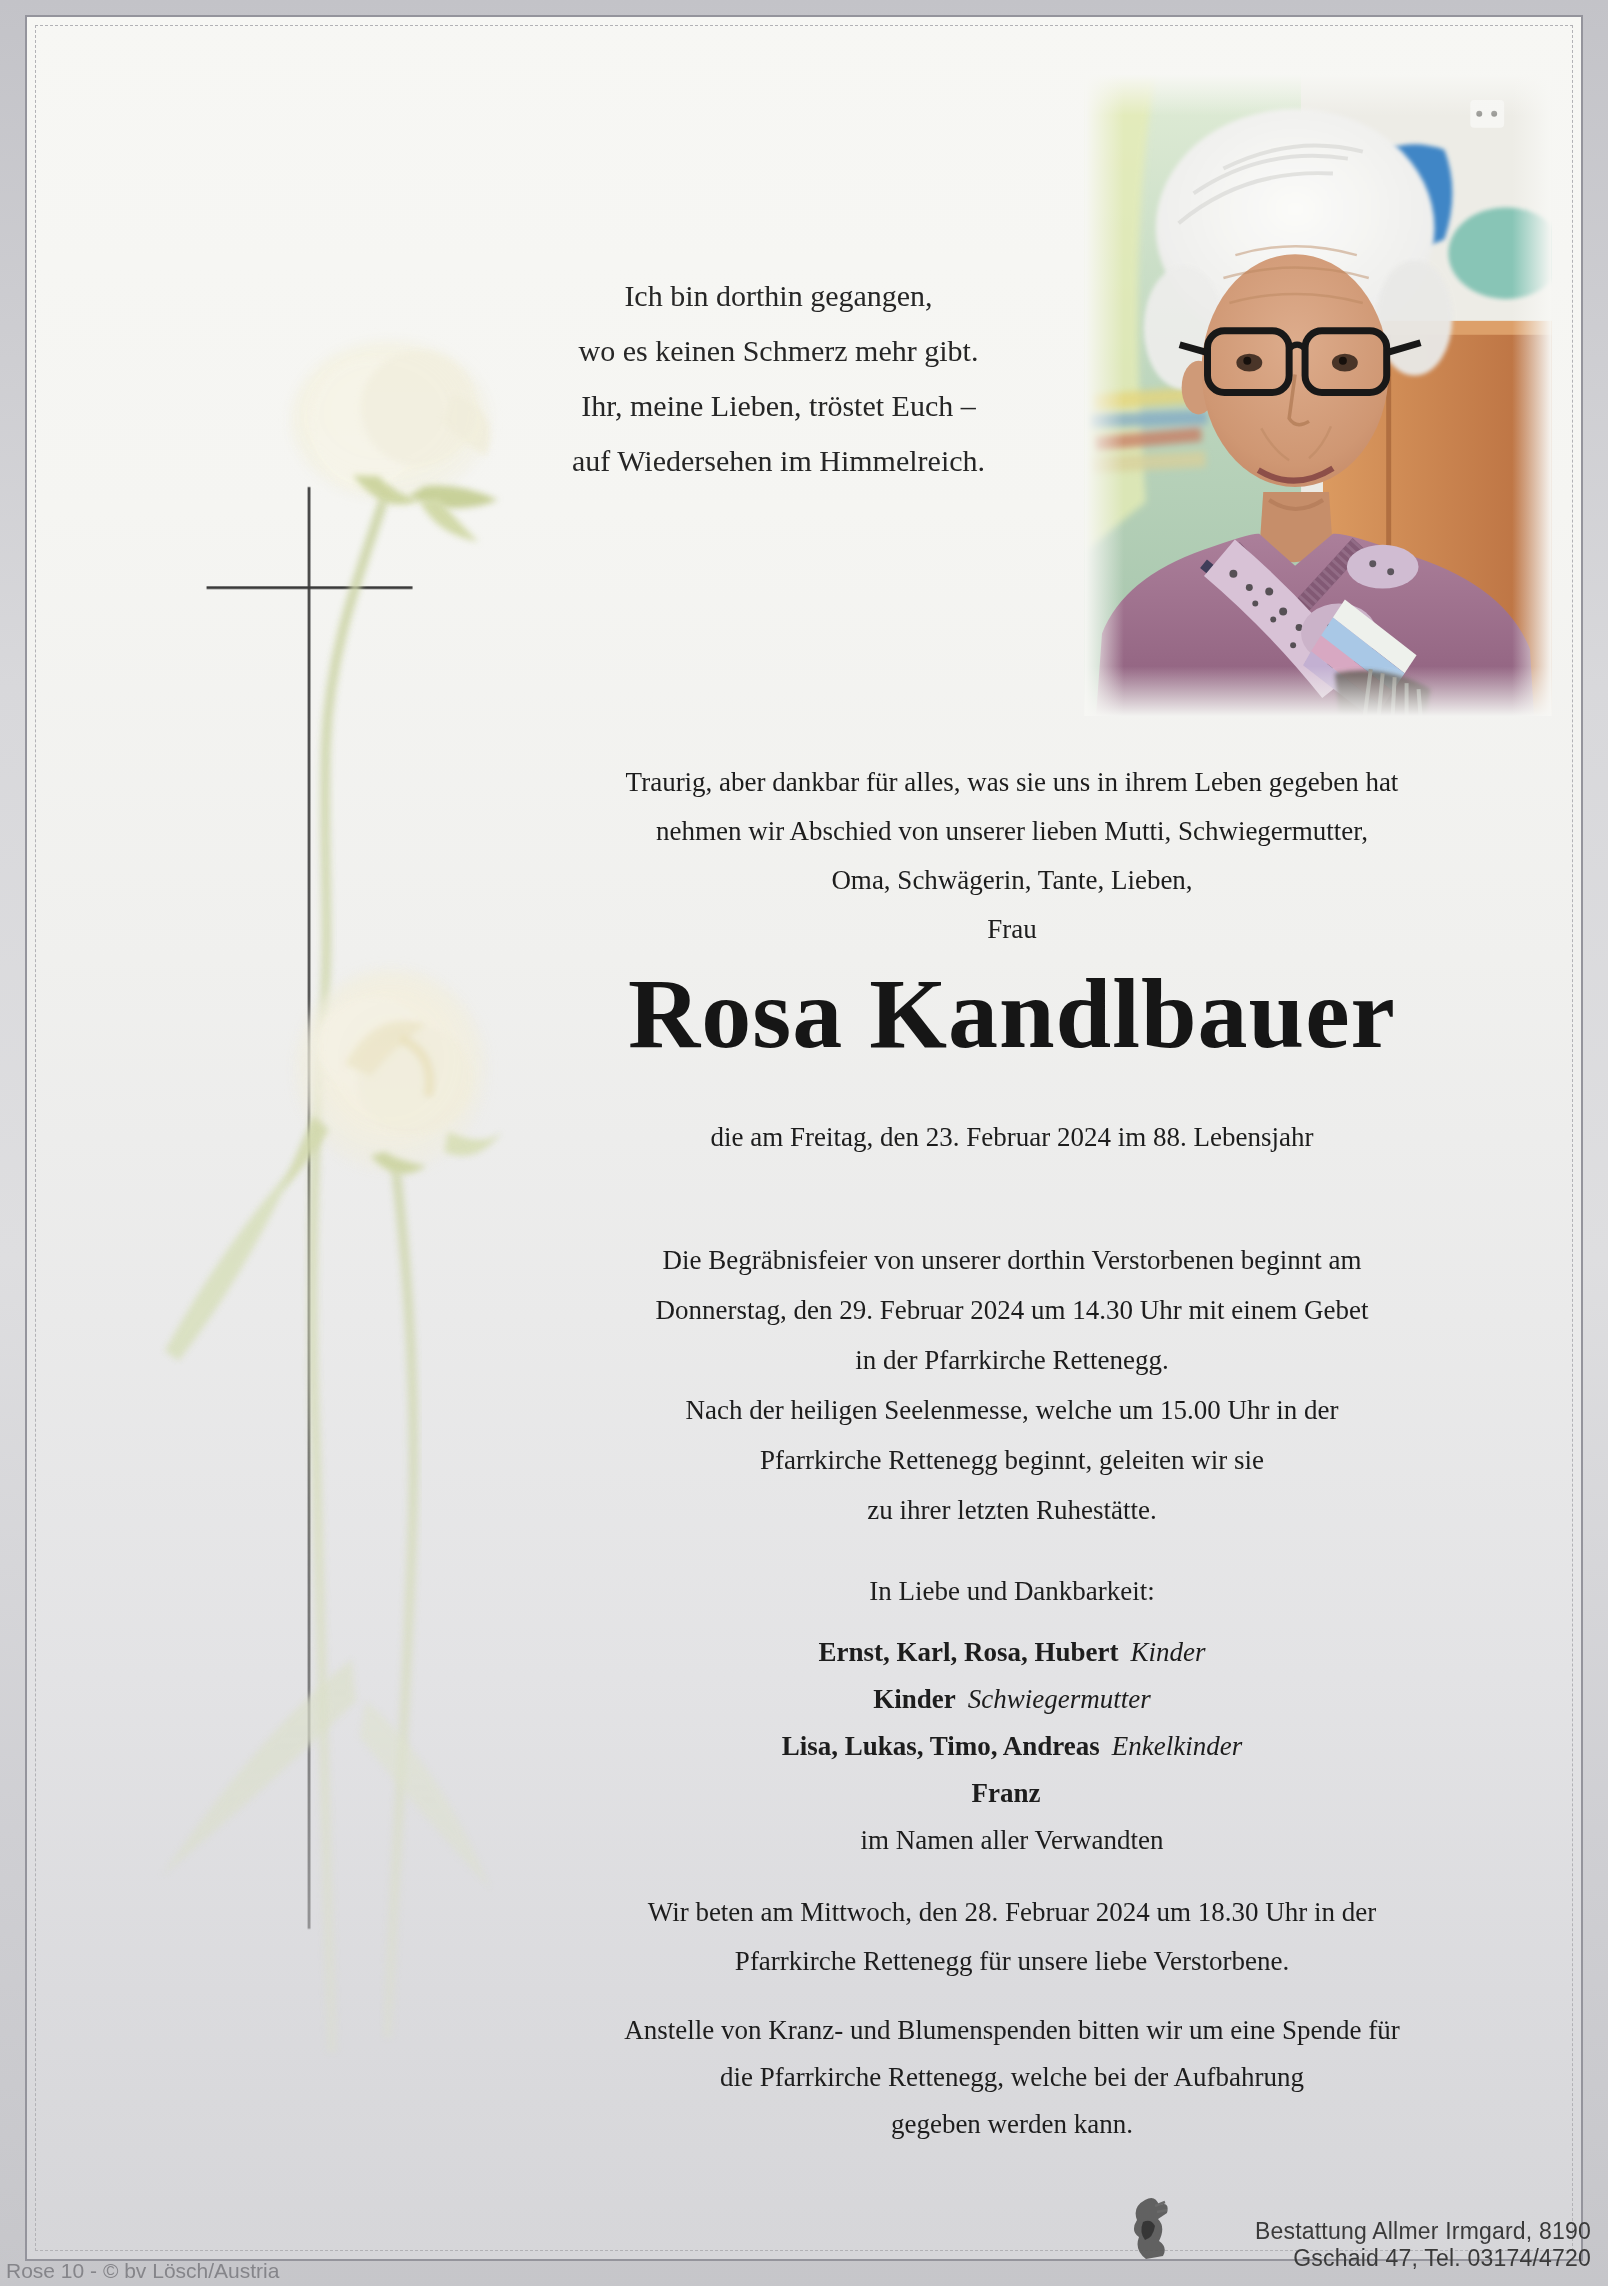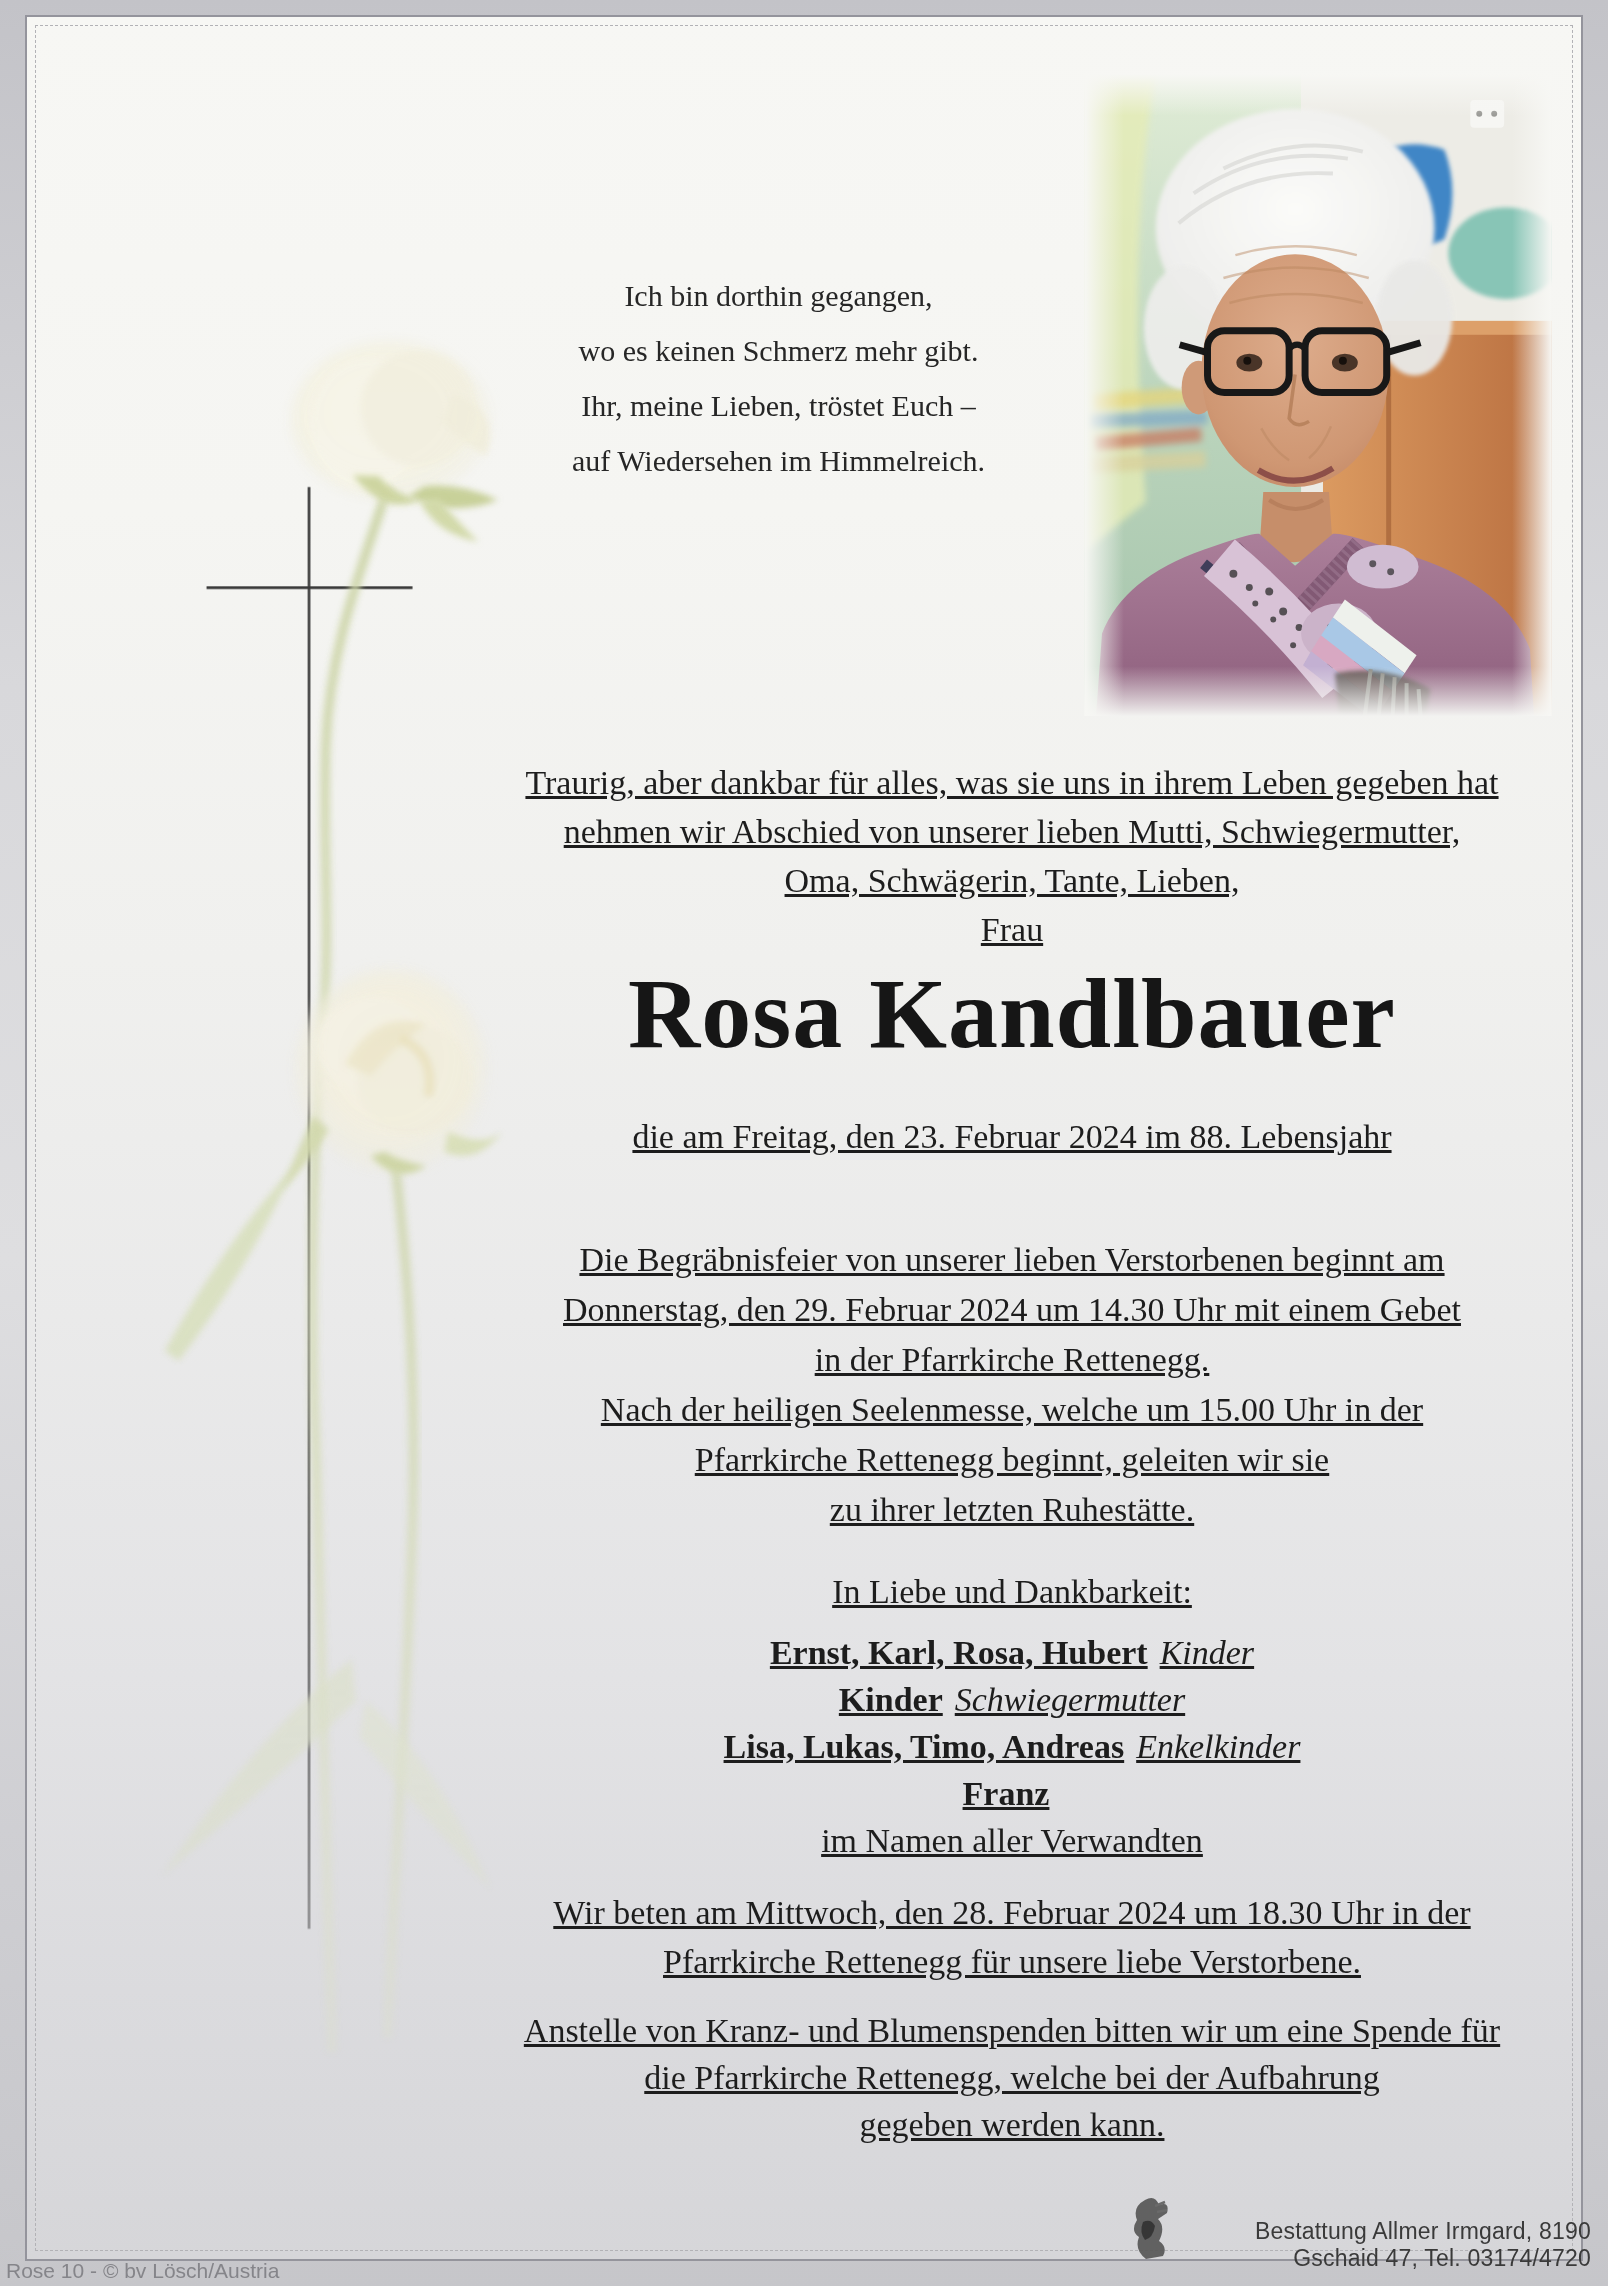--- a/index.html
+++ b/index.html
@@ -19,21 +19,21 @@
   }
   .abs{position:absolute;}
   .center{text-align:center;}
   .poem{
     left:448px;top:251px;width:607px;
     font-size:30px;line-height:55px;color:#262626;
   }
   .photo{left:1057px;top:57px;width:468px;height:642px;}
   .photo svg{display:block;}
   .roses{left:40px;top:299px;width:478px;height:1791px;}
-  .bodyblock{left:428px;width:1114px;font-size:34px;line-height:49px;color:#1d1d1d;text-decoration:underline;}
+  .bodyblock{left:428px;width:1114px;font-size:27px;line-height:49px;color:#1d1d1d;}
   .intro{top:741px;}
   .deceased-name{
     left:428px;top:947px;width:1114px;
     font-size:100px;font-weight:700;line-height:100px;letter-spacing:1px;color:#161616;
   }
   .death{top:1095px;line-height:50px;}
   .funeral{top:1218px;line-height:50px;}
   .gratitude-heading{top:1550px;}
   .family{top:1612px;line-height:47px;}
   .family .names{font-weight:600;}
@@ -277,21 +277,21 @@
     <div>Frau</div>
   </div>
 
   <div class="abs deceased-name center">Rosa Kandlbauer</div>
 
   <div class="abs bodyblock center death">
     <div>die am Freitag, den 23. Februar 2024 im 88. Lebensjahr</div>
   </div>
 
   <div class="abs bodyblock center funeral">
-    <div>Die Begräbnisfeier von unserer lieben Verstorbenen beginnt am</div>
+    <div>Die Begräbnisfeier von unserer dorthin Verstorbenen beginnt am</div>
     <div>Donnerstag, den 29. Februar 2024 um 14.30 Uhr mit einem Gebet</div>
     <div>in der Pfarrkirche Rettenegg.</div>
     <div>Nach der heiligen Seelenmesse, welche um 15.00 Uhr in der</div>
     <div>Pfarrkirche Rettenegg beginnt, geleiten wir sie</div>
     <div>zu ihrer letzten Ruhestätte.</div>
   </div>
 
   <div class="abs bodyblock center gratitude-heading">In Liebe und Dankbarkeit:</div>
 
   <div class="abs bodyblock center family">

